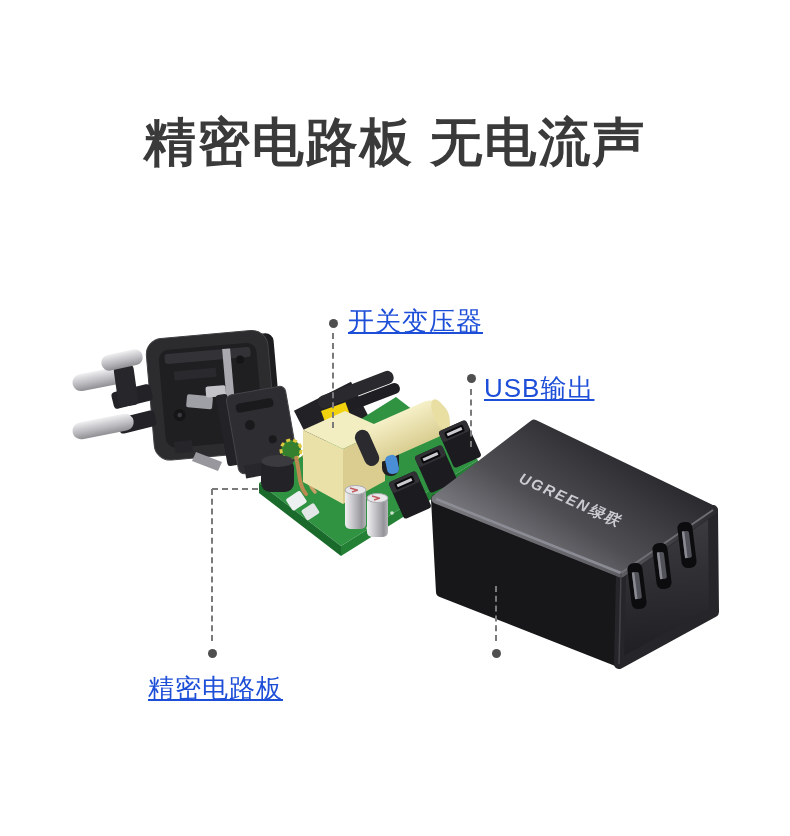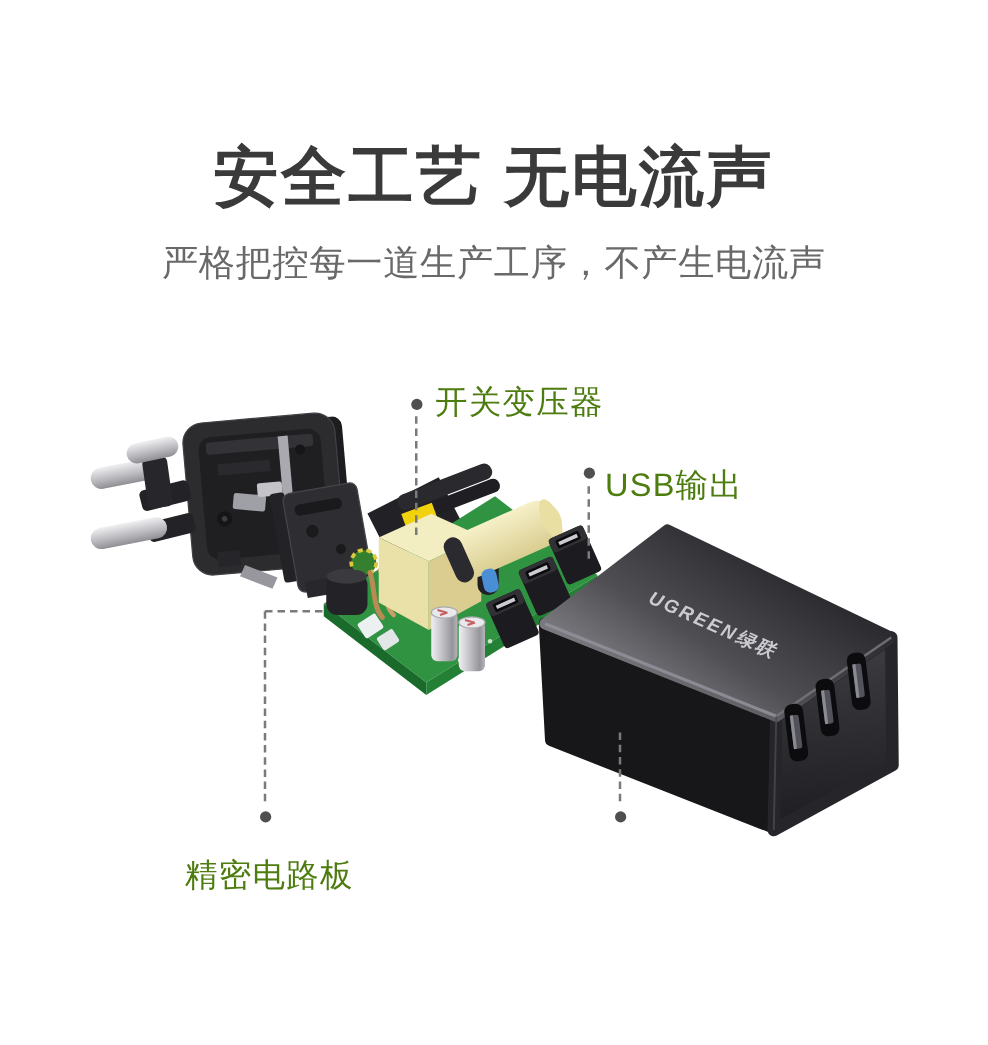--- a/index.html
+++ b/index.html
@@ -32,23 +32,24 @@
     font-weight: 400;
     letter-spacing: 0.5px;
     color: #696969;
   }
   .scene { position: absolute; left: 0; top: 0; width: 790px; height: 836px; }
   .art { position: absolute; left: 40px; top: 300px; }
   .callout-label {
     position: absolute;
     font-size: 26px;
     line-height: 30px;
-    color: #4d7c0f;
+    color: #1d4ed8;
     letter-spacing: 1px;
     white-space: nowrap;
+    text-decoration: underline;
   }
   .callout-dot {
     position: absolute;
     width: 9px; height: 9px;
     border-radius: 50%;
     background: #4f4f4f;
   }
   .callout-vline {
     position: absolute;
     width: 0;
@@ -58,22 +59,21 @@
     position: absolute;
     height: 0;
     border-top: 2px dashed #7a7a7a;
   }
 </style>
 </head>
 <body>
 
 <div class="page">
 
-  <h1 class="title">安全工艺 无电流声</h1>
-  <p class="subtitle">严格把控每一道生产工序，不产生电流声</p>
+  <h1 class="title">精密电路板 无电流声</h1>
 
   <div class="scene">
 
     <svg class="art" width="710" height="400" viewBox="40 300 710 400" xmlns="http://www.w3.org/2000/svg">
       <defs>
         <linearGradient id="prongGrad" x1="0" y1="0" x2="0" y2="1">
           <stop offset="0" stop-color="#f0f0f2"></stop>
           <stop offset="0.55" stop-color="#bcbcc1"></stop>
           <stop offset="1" stop-color="#8f8f94"></stop>
         </linearGradient>
@@ -247,19 +247,19 @@
     <div class="callout-vline" style="left:332px; top:333px; height:95px;"></div>
     <div class="callout-label" style="left:348px; top:306px;">开关变压器</div>
 
     <div class="callout-dot" style="left:467px; top:374px;"></div>
     <div class="callout-vline" style="left:470px; top:389px; height:58px;"></div>
     <div class="callout-label" style="left:484px; top:360px;margin-top:13px;">USB输出</div>
 
     <div class="callout-hline" style="left:212px; top:488px; width:46px;"></div>
     <div class="callout-vline" style="left:211px; top:489px; height:152px;"></div>
     <div class="callout-dot" style="left:208px; top:649px;"></div>
-    <div class="callout-label" style="left:148px; top:673px;margin-top:12px;">精密电路板</div>
+    <div class="callout-label" style="left:148px; top:673px;">精密电路板</div>
 
     <div class="callout-vline" style="left:495px; top:586px; height:55px;"></div>
     <div class="callout-dot" style="left:492px; top:649px;"></div>
 
   </div>
 </div>
 
 </body></html>

